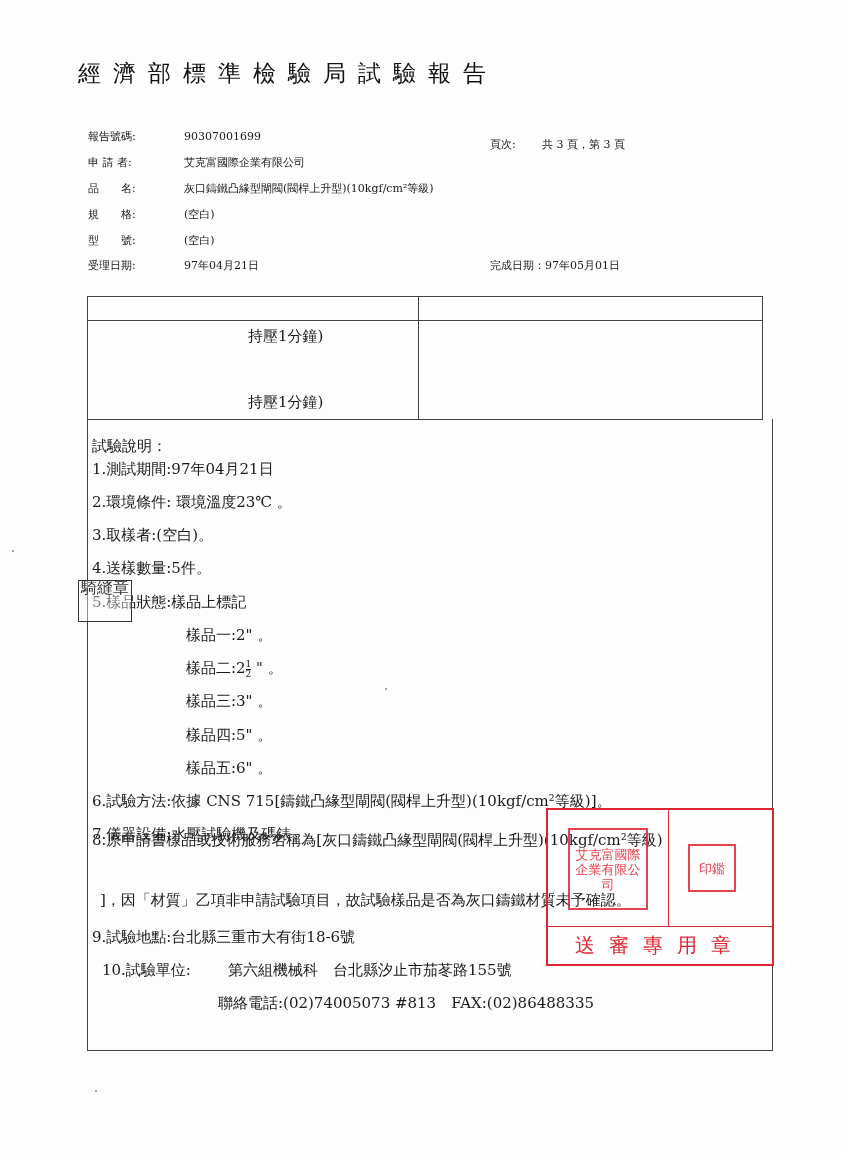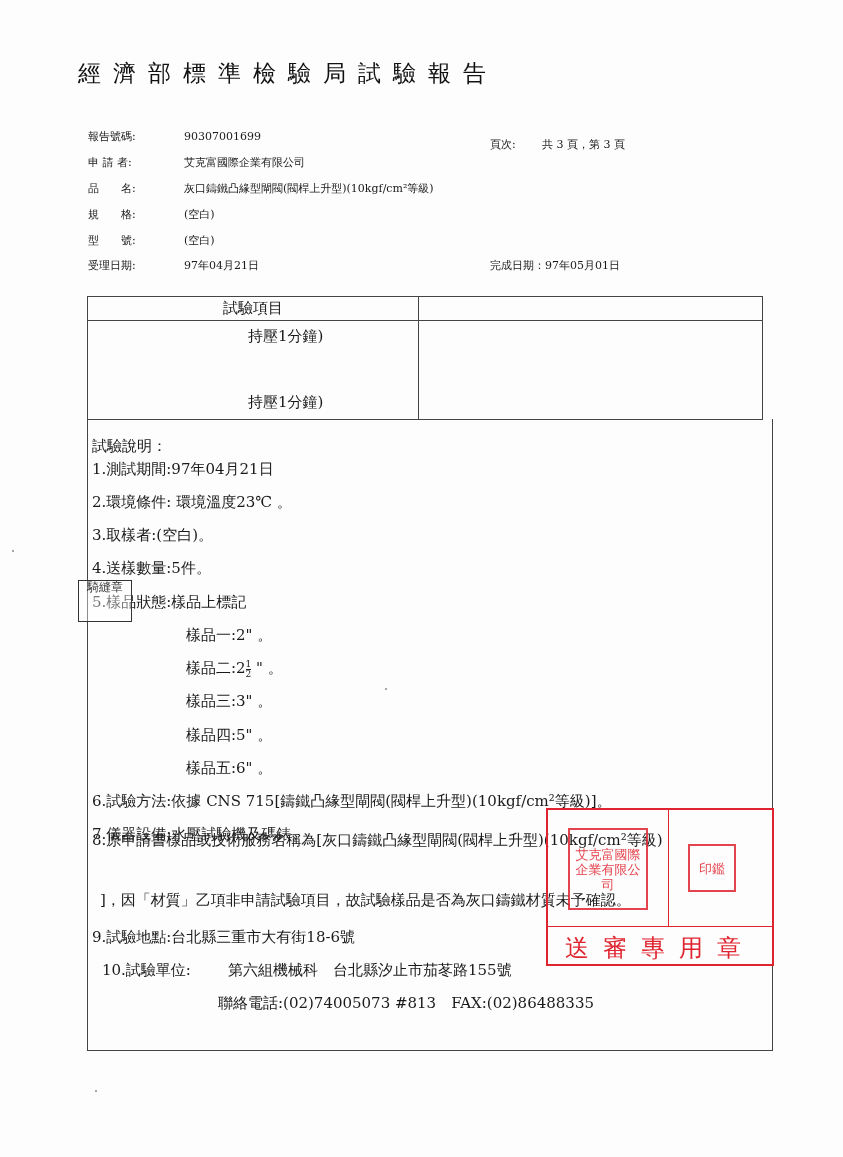--- a/index.html
+++ b/index.html
@@ -29,31 +29,31 @@
   .note { position: absolute; font-size: 15px; white-space: nowrap; line-height: 20px; }
   .frac { display: inline-block; font-size: 9px; line-height: 9px; vertical-align: middle; text-align: center; }
   .frac span { display: block; }
   .frac .num { border-bottom: 1px solid #222; }
   .stamp {
     position: absolute; left: 546px; top: 808px; width: 228px; height: 158px;
     border: 2px solid #e0242f; box-sizing: border-box; color: #e0242f;
   }
   .stamp .vline { position: absolute; left: 120px; top: 0; height: 116px; border-left: 1.5px solid #e0242f; }
   .stamp .hline { position: absolute; left: 0; right: 0; top: 116px; border-top: 1.5px solid #e0242f; }
-  .stamp .caption { position: absolute; left: 0; right: 0; top: 122px; text-align: center; font-size: 24px; letter-spacing: 14px; }
+  .stamp .caption { position: absolute; left: 0; right: 0; top: 122px; text-align: center; font-size: 20px; letter-spacing: 14px; }
   .seal {
     position: absolute; border: 2px solid #e0242f; box-sizing: border-box;
     font-size: 13px; line-height: 15px; color: #e0242f; text-align: center; opacity: 0.85;
     display: flex; align-items: center; justify-content: center; flex-wrap: wrap;
   }
   .seal-big { left: 20px; top: 18px; width: 80px; height: 82px; }
   .seal-small { left: 140px; top: 34px; width: 48px; height: 48px; }
   .margin-seal {
     position: absolute; left: 78px; top: 580px; width: 54px; height: 42px;
-    border: 1.5px solid #333; box-sizing: border-box; font-size: 12px; line-height: 13px;
+    border: 1.5px solid #333; box-sizing: border-box; font-size: 16px; line-height: 13px;
     color: #333; text-align: center; overflow: hidden; background: rgba(255,255,255,0.4);
   }
   .dot { position: absolute; width: 2px; height: 2px; background: #888; border-radius: 1px; }
 </style>
 </head>
 <body>
 
 <div class="title">經濟部標準檢驗局試驗報告</div>
 
 <div class="hdr" style="left:88px;top:127px;">
@@ -77,21 +77,20 @@
 <div class="hdr" style="left:88px;top:256px;">
   <span class="lbl">受理日期:</span><span class="val">97年04月21日</span>
 </div>
 <div class="hdr" style="left:490px;top:256px;">
   <span>完成日期：</span><span>97年05月01日</span>
 </div>
 
 <div class="tbl">
   <div class="vdiv"></div>
   <div class="hdiv"></div>
-  <div class="th" style="left:0;width:330px;">試驗項目</div>
   <div class="cell-line" style="left:160px;top:30px;">持壓1分鐘)</div>
   <div class="cell-line" style="left:160px;top:96px;">持壓1分鐘)</div>
 </div>
 
 <div class="box"></div>
 
 <div class="note" style="left:92px;top:436px;">試驗說明：</div>
 <div class="note" style="left:92px;top:459px;">1.測試期間:97年04月21日</div>
 <div class="note" style="left:92px;top:492px;">2.環境條件: 環境溫度23℃ 。</div>
 <div class="note" style="left:92px;top:525px;">3.取樣者:(空白)。</div>

